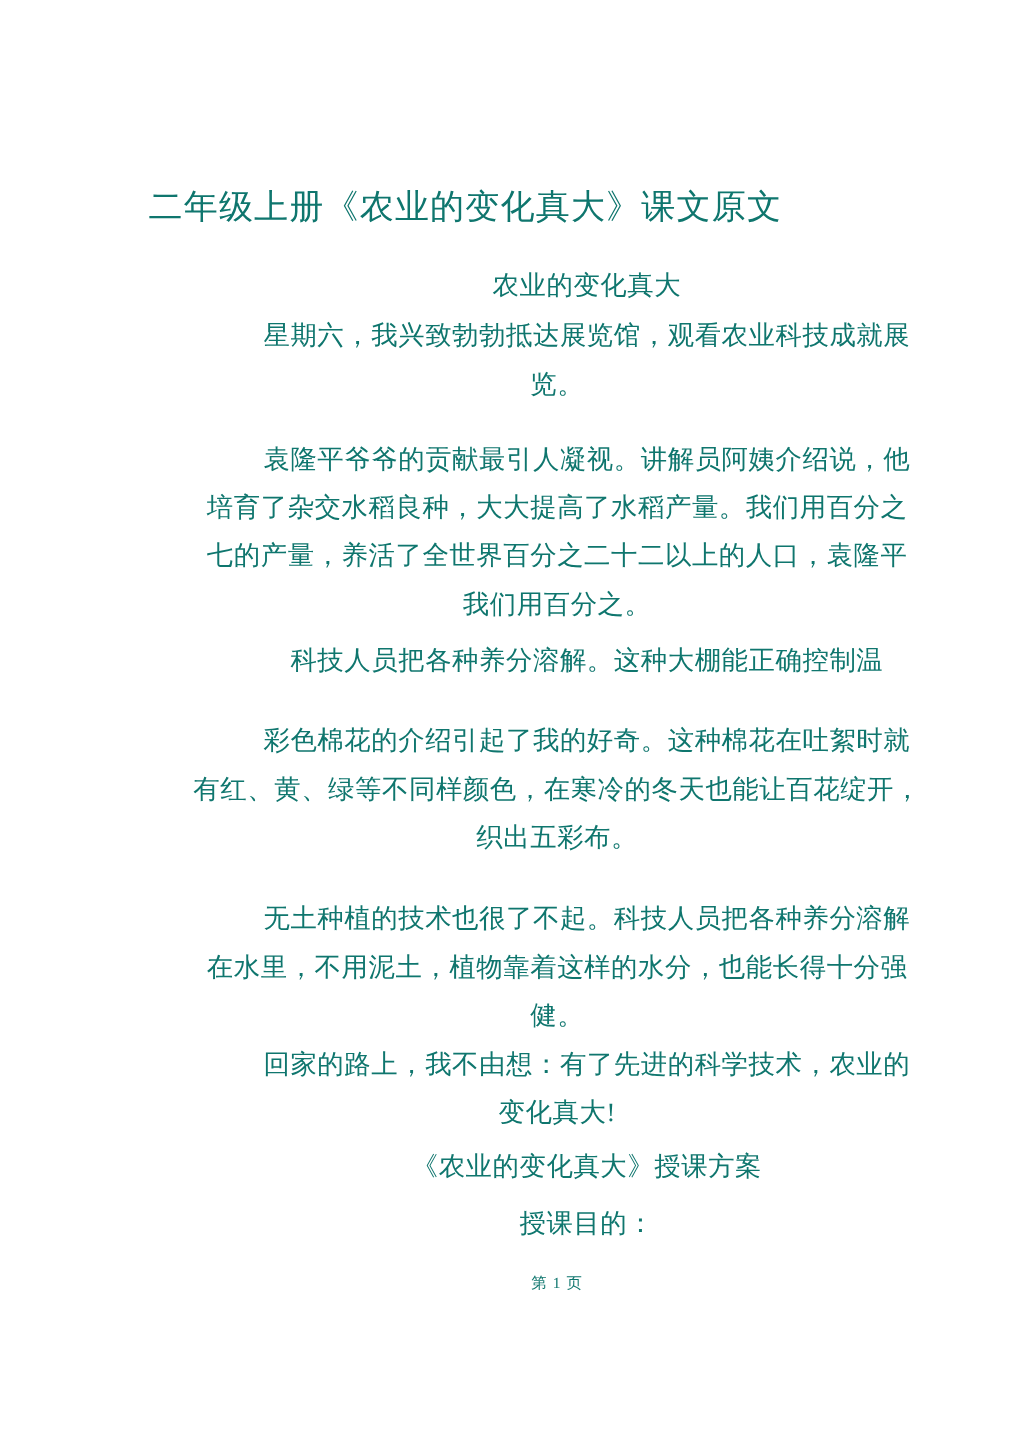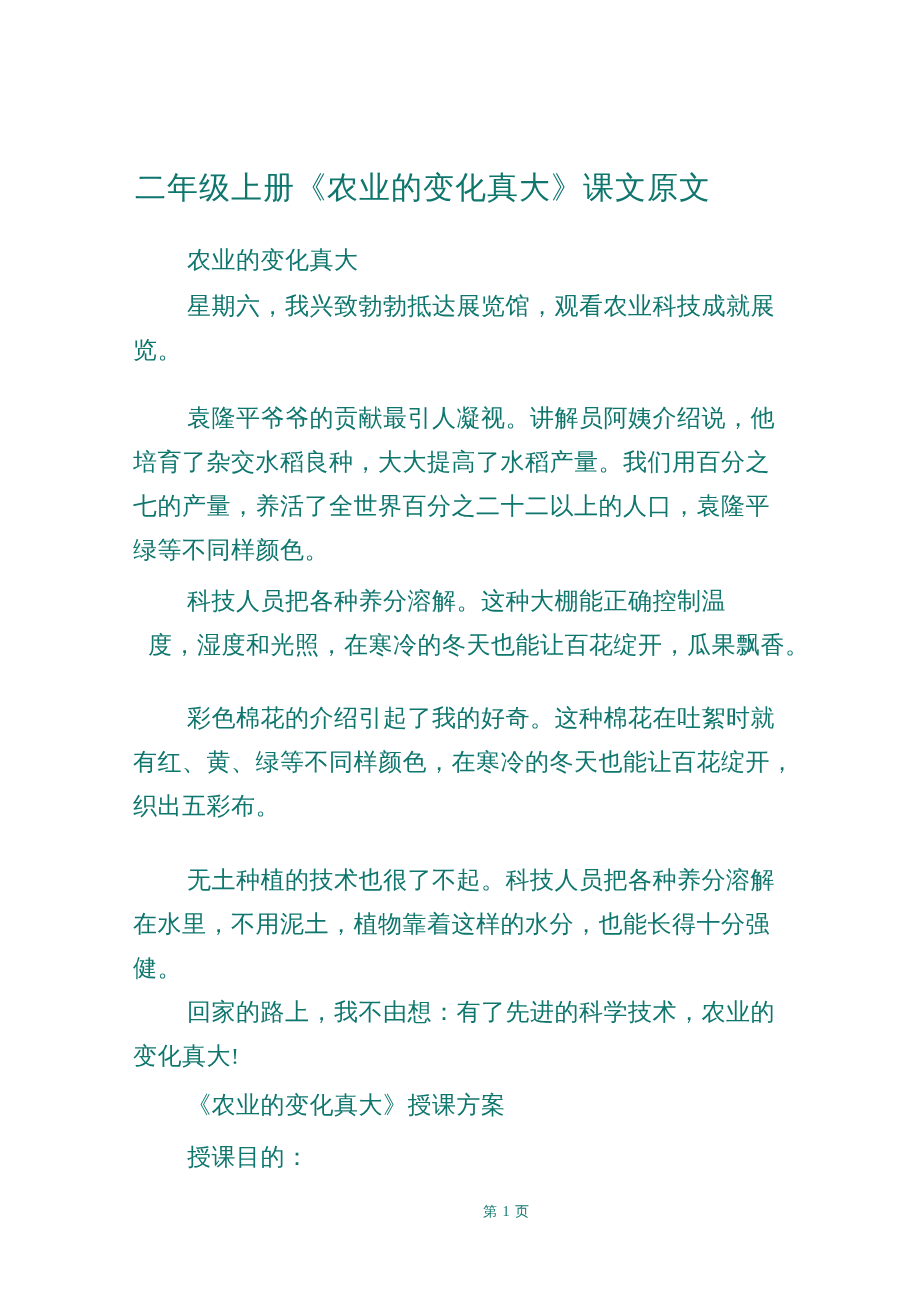--- a/index.html
+++ b/index.html
@@ -26,20 +26,21 @@
     margin-top: 120px;
     margin-left: 2px;
     font-size: 31px;
     font-weight: 500;
     line-height: 44px;
     letter-spacing: 1px;
     white-space: nowrap;
   }
   .para {
     margin: 0;
+    text-align: center;
   }
   .line {
     font-size: 24px;
     line-height: 44px;
     white-space: nowrap;
     letter-spacing: 0.5px;
   }
   .line.first { padding-left: 54px; }
   .line.small { padding-left: 15px; }
   .line.none  { padding-left: 0; }
@@ -74,25 +75,24 @@
           <div class="line first">农业的变化真大</div>
         </div>
         <div class="para">
           <div class="line first">星期六，我兴致勃勃抵达展览馆，观看农业科技成就展</div>
           <div class="line none">览。</div>
         </div>
         <div class="para">
           <div class="line first">袁隆平爷爷的贡献最引人凝视。讲解员阿姨介绍说，他</div>
           <div class="line none">培育了杂交水稻良种，大大提高了水稻产量。我们用百分之</div>
           <div class="line none">七的产量，养活了全世界百分之二十二以上的人口，袁隆平</div>
-          <div class="line none">绿等不同样颜色。</div>
+          <div class="line none">我们用百分之。</div>
         </div>
         <div class="para">
           <div class="line first">科技人员把各种养分溶解。这种大棚能正确控制温</div>
-          <div class="line small">度，湿度和光照，在寒冷的冬天也能让百花绽开，瓜果飘香。</div>
         </div>
         <div class="para">
           <div class="line first">彩色棉花的介绍引起了我的好奇。这种棉花在吐絮时就</div>
           <div class="line none">有红、黄、绿等不同样颜色，在寒冷的冬天也能让百花绽开，</div>
           <div class="line none">织出五彩布。</div>
         </div>
         <div class="para">
           <div class="line first">无土种植的技术也很了不起。科技人员把各种养分溶解</div>
           <div class="line none">在水里，不用泥土，植物靠着这样的水分，也能长得十分强</div>
           <div class="line none">健。</div>

